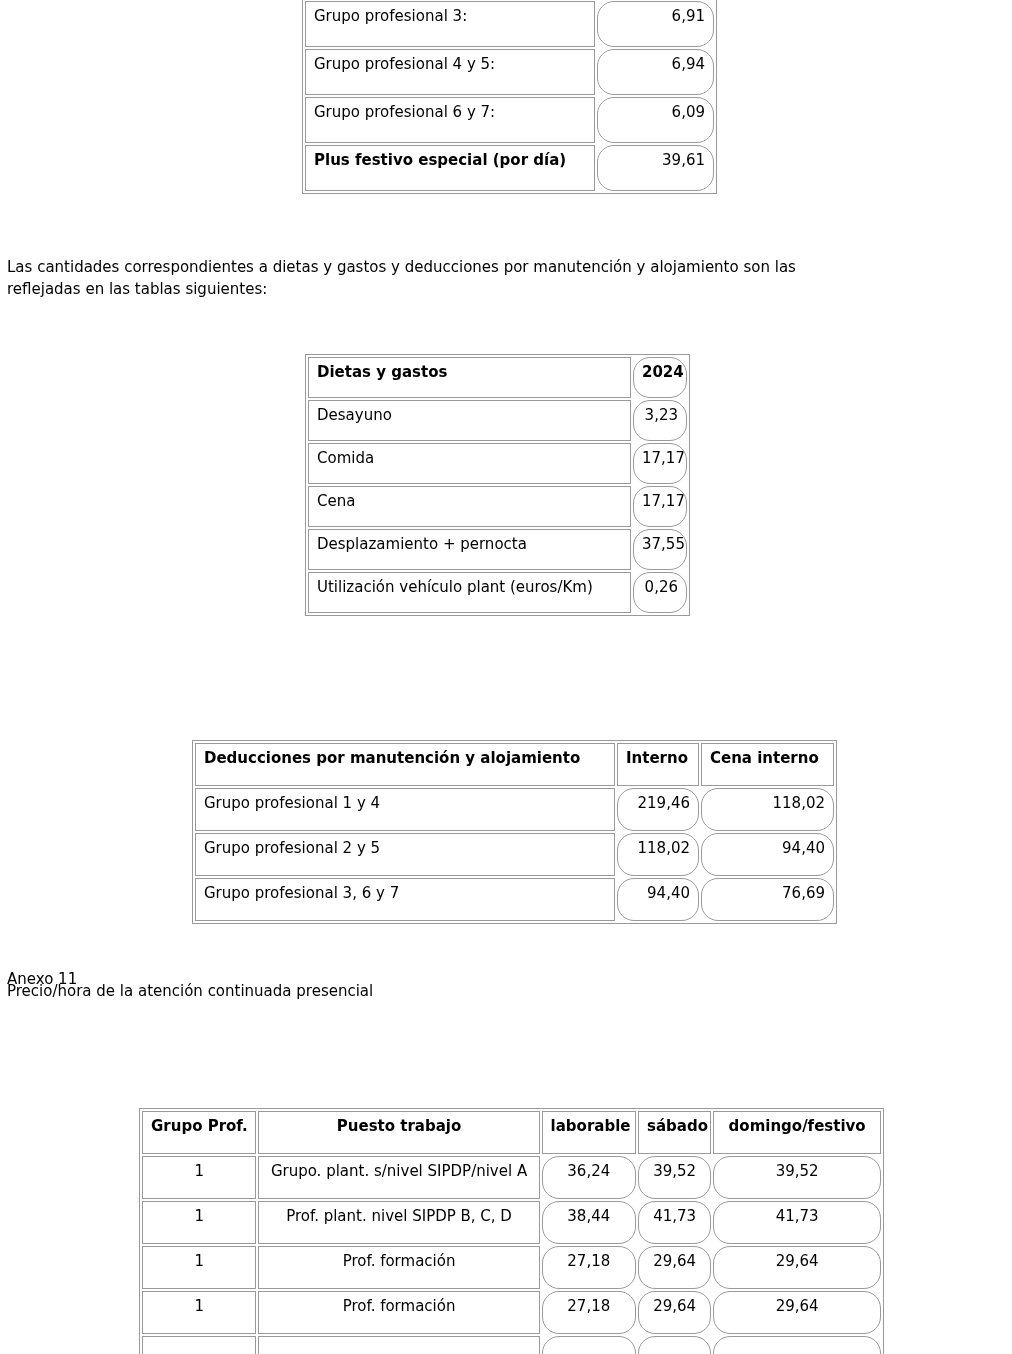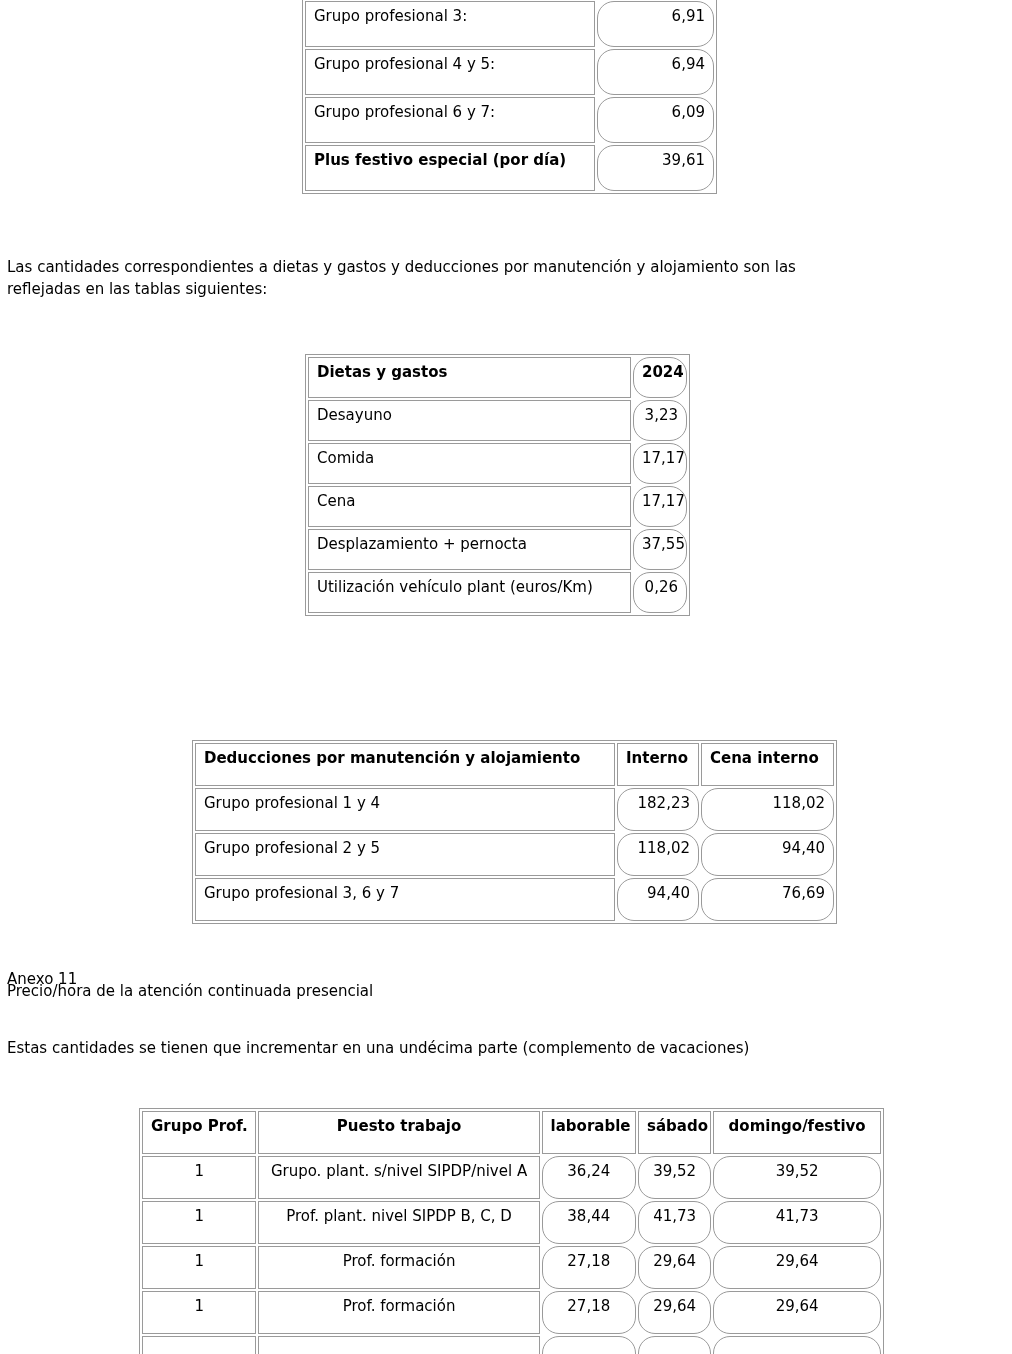--- a/index.html
+++ b/index.html
@@ -116,39 +116,38 @@
         <col style="width:133px">
       </colgroup>
     <tbody>
         <tr>
       <td class="b">Deducciones por manutención y alojamiento</td>
       <td class="b">Interno</td>
       <td class="b">Cena interno</td>
     </tr>
     <tr>
       <td>Grupo profesional 1 y 4</td>
-      <td class="num">182,23</td>
+      <td class="num">219,46</td>
       <td class="num">118,02</td>
     </tr>
     <tr>
       <td>Grupo profesional 2 y 5</td>
       <td class="num">118,02</td>
       <td class="num">94,40</td>
     </tr>
     <tr>
       <td>Grupo profesional 3, 6 y 7</td>
       <td class="num">94,40</td>
       <td class="num">76,69</td>
     </tr>
   </tbody>
     </table>
 
   <div class="para" style="left:7px; top:968px;">Anexo 11</div>
   <div class="para" style="left:7px; top:980px;">Precio/hora de la atención continuada presencial</div>
-  <div class="para" style="left:7px; top:1037px;">Estas cantidades se tienen que incrementar en una undécima parte (complemento de vacaciones)</div>
 
   <table class="doc t4" style="left:139px; top:1108px; width:745px;">
     <colgroup>
       <col style="width:114px">
         <col style="width:280px">
         <col style="width:94px">
       <col style="width:73px">
         <col style="width:167px">
     </colgroup>
     <tbody>

